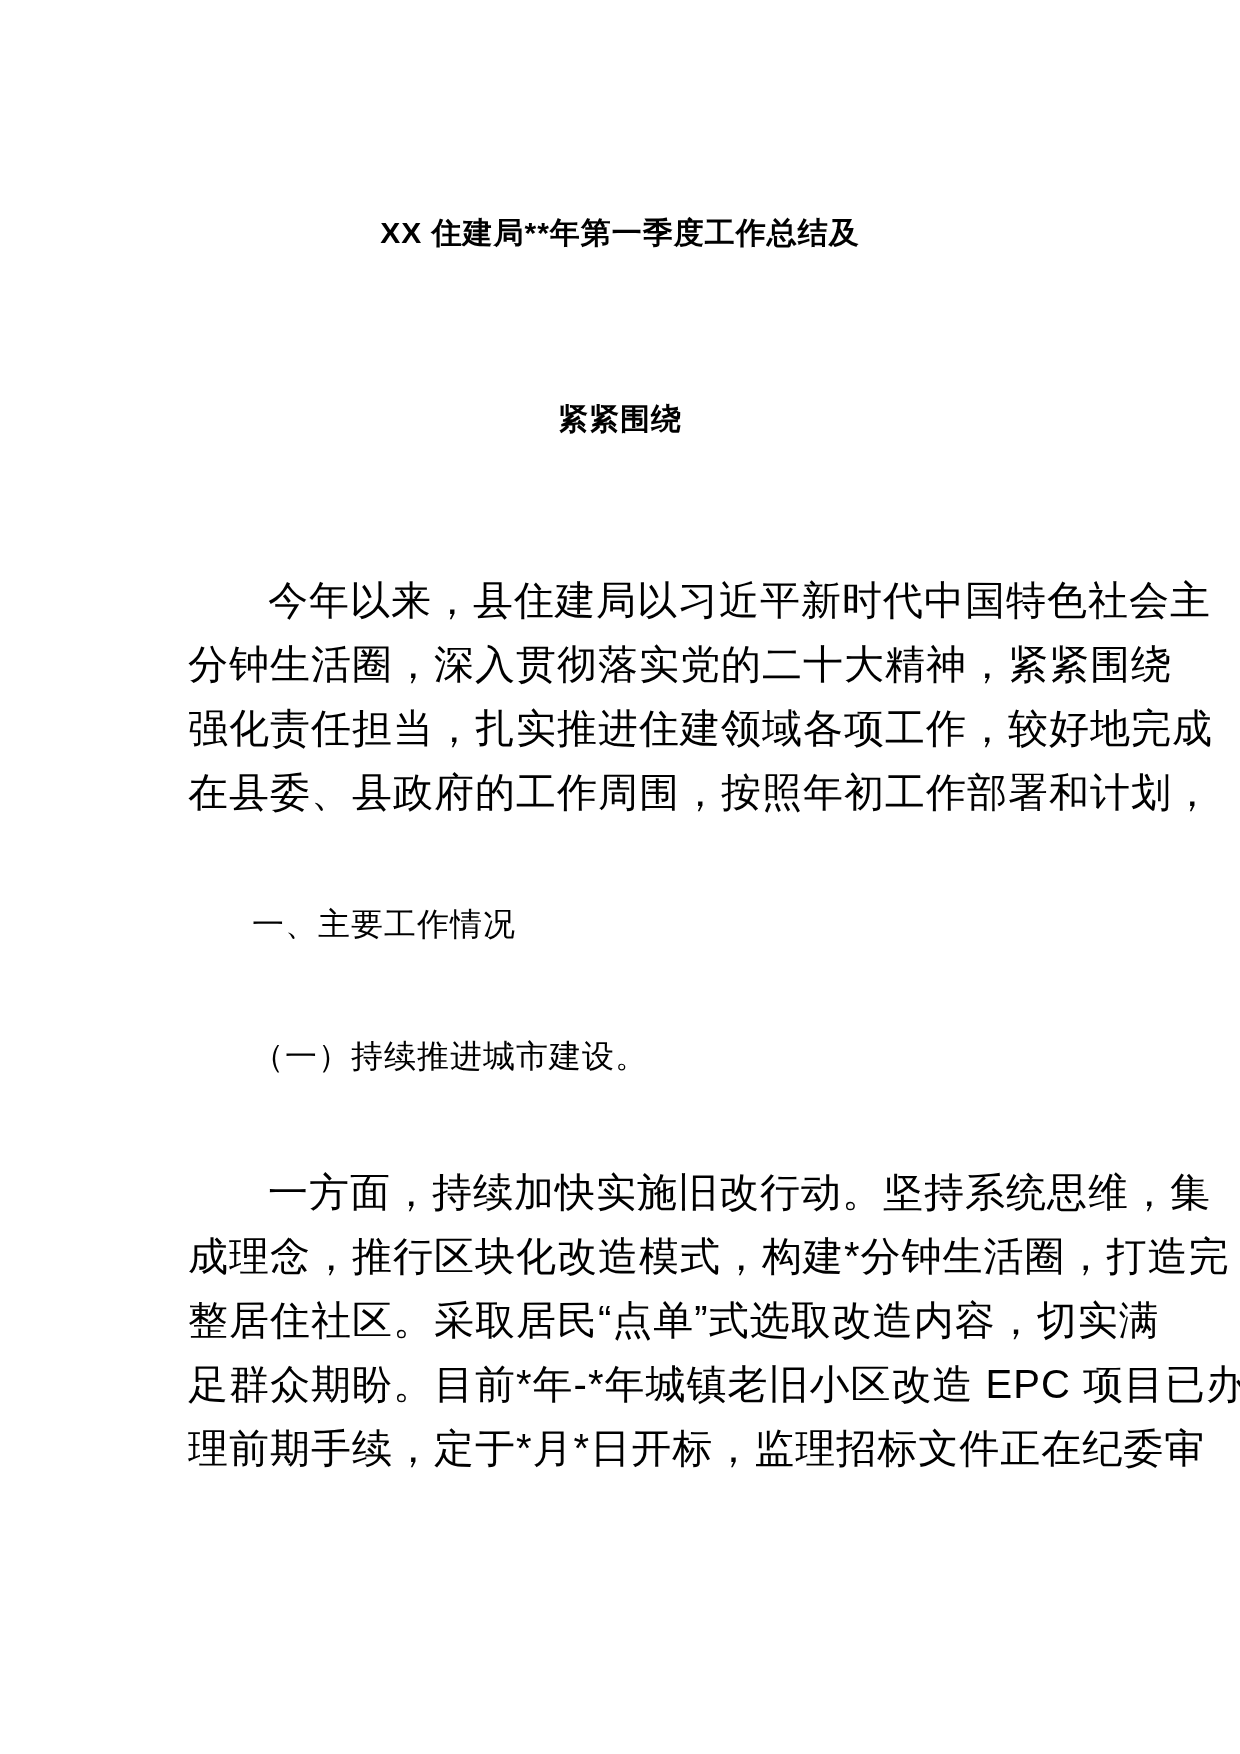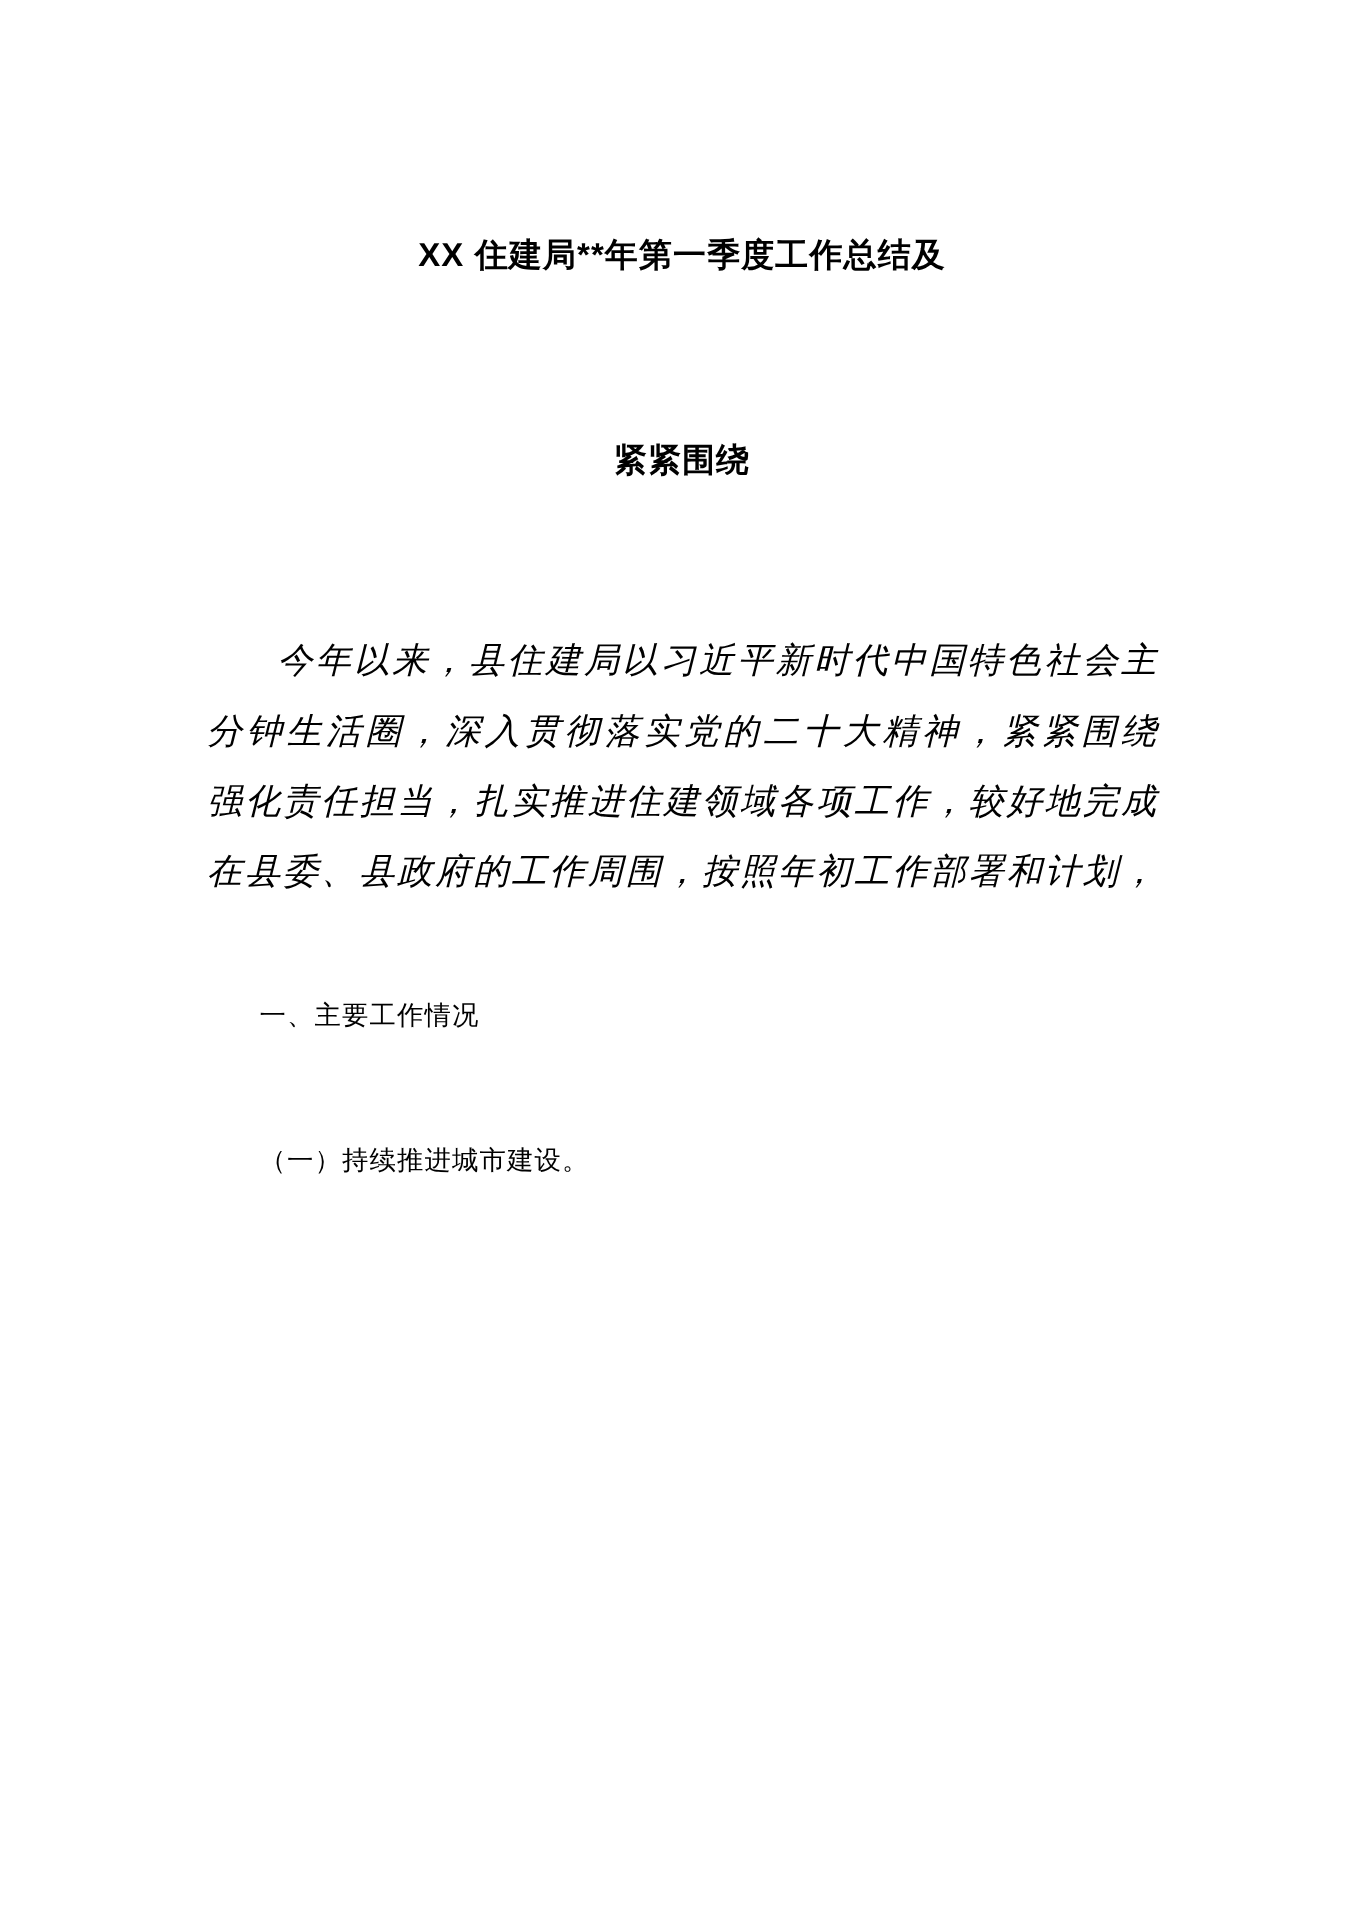--- a/index.html
+++ b/index.html
@@ -27,33 +27,32 @@
     white-space: nowrap;
   }
   .title-line1 { margin: 210px 0 0 0; }
   .title-line2 { margin: 140px 0 0 0; }
 
   .para { margin: 0; }
   .para-intro { margin-top: 126px; }
   .para-body  { margin-top: 72px; }
 
   .tline {
-    font-size: 32px;
+    font-size: 40px;
     line-height: 64px;
     letter-spacing: 1px;
     text-align: justify;
     text-align-last: justify;
     white-space: nowrap;
-    font-style: italic;
   }
   .tline.first { text-indent: 2em; }
   .tline.plast { text-align-last: left; }
 
   .heading {
-    font-size: 24px;
+    font-size: 32px;
     line-height: 64px;
     letter-spacing: 1px;
     text-indent: 2em;
     white-space: nowrap;
   }
   .h-sec { margin-top: 68px; }
   .h-sub { margin-top: 68px; }
 </style>
 </head>
 <body>
@@ -68,14 +67,21 @@
     <div class="tline first">今年以来，县住建局以习近平新时代中国特色社会主</div>
     <div class="tline">分钟生活圈，深入贯彻落实党的二十大精神，紧紧围绕</div>
     <div class="tline">强化责任担当，扎实推进住建领域各项工作，较好地完成</div>
     <div class="tline">在县委、县政府的工作周围，按照年初工作部署和计划，</div>
   </div>
 
   <div class="heading h-sec">一、主要工作情况</div>
 
   <div class="heading h-sub">（一）持续推进城市建设。</div>
 
+  <div class="para para-body">
+    <div class="tline first">一方面，持续加快实施旧改行动。坚持系统思维，集</div>
+    <div class="tline">成理念，推行区块化改造模式，构建*分钟生活圈，打造完</div>
+    <div class="tline">整居住社区。采取居民“点单”式选取改造内容，切实满</div>
+    <div class="tline">足群众期盼。目前*年-*年城镇老旧小区改造 EPC 项目已办</div>
+    <div class="tline">理前期手续，定于*月*日开标，监理招标文件正在纪委审</div>
+  </div>
 
 </div>
 
 </body></html>

